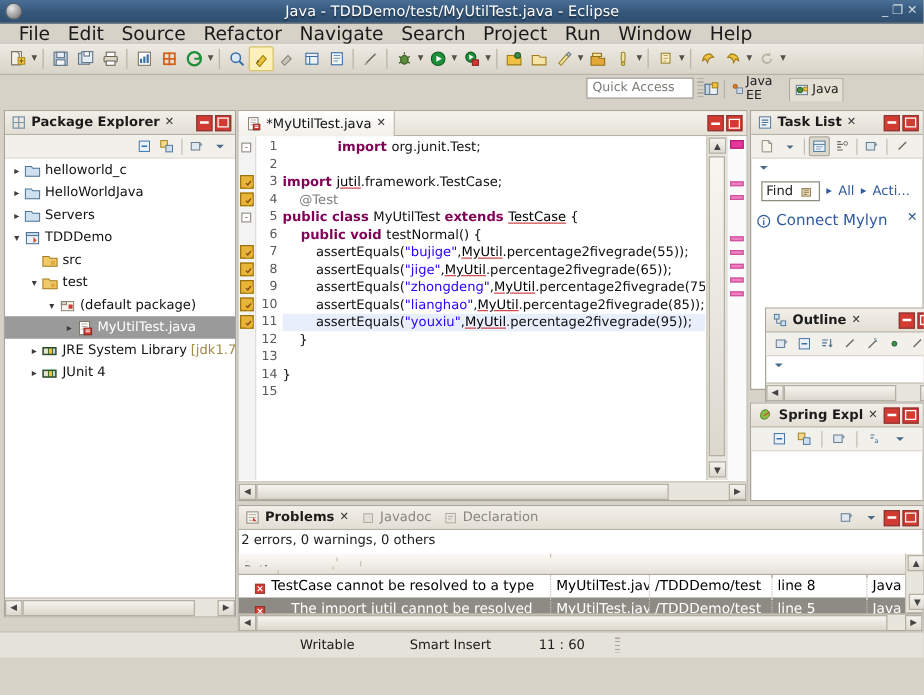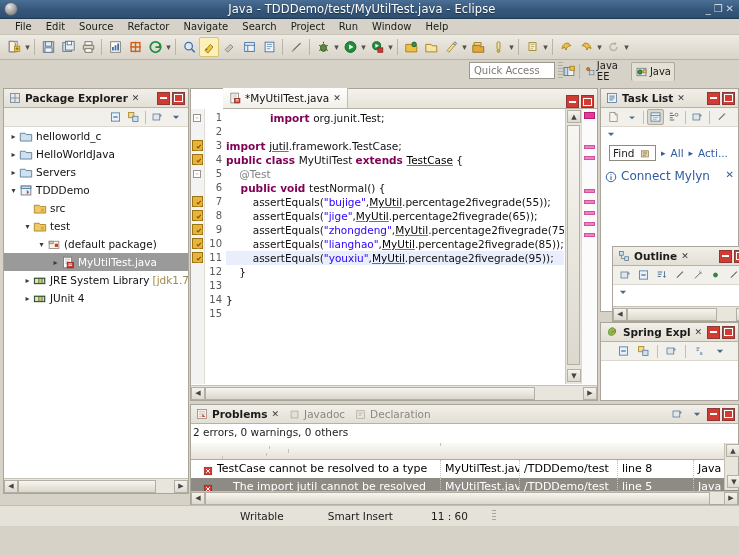--- a/index.html
+++ b/index.html
@@ -33,21 +33,21 @@
   .tb-btns { display:flex; align-items:center; gap:3px; margin-right:5px; color:#cfd9e2; font-size:10px; }
   .tb-btns span { line-height:1; cursor:pointer; }
 
   
   .menubar {
     position:absolute; left:0; top:19px; width:739px; height:16px;
     background:#d6d2c8; display:flex; align-items:center; padding-left:8px;
     border-bottom:1px solid #c9c4b8;
   }
   .menubar .mi {
-    font-size:10px; color:#1b1b1b; padding:0 7px; cursor:default; white-space:nowrap;
+    font-size:15px; color:#1b1b1b; padding:0 7px; cursor:default; white-space:nowrap;
   }
 
   
   .toolbar {
     position:absolute; left:0; top:35px; width:739px; height:25px;
     background: linear-gradient(to bottom,#eeebe4 0%, #e2ded4 55%, #d9d4c9 100%);
     border-bottom:1px solid #b8b3a6;
     display:flex; align-items:center; padding-left:4px; gap:0px;
   }
   .tbtn { width:20px; height:20px; position:relative; display:flex; align-items:center; justify-content:center; cursor:pointer; border-radius:2px;}
@@ -114,21 +114,21 @@
     position:absolute; left:0; right:0; bottom:0; height:15px; background:#e8e5dd;
     border-top:1px solid #c6c1b5; display:flex; align-items:center;
   }
   .hs-arrow { width:14px; height:13px; background:linear-gradient(#f5f3ee,#ddd9cf); border:1px solid #b4afa3; display:flex;align-items:center;justify-content:center; font-size:7px;color:#444; cursor:pointer;}
   .hs-thumb { height:13px; background:linear-gradient(#f7f5f0,#dbd7cd); border:1px solid #b4afa3; cursor:pointer;}
 
   
   #editor { left:190px; top:88px; width:408px; height:313px; }
   #ed-tabrow { position:absolute; left:0; top:0; right:0; height:20px;
     background: linear-gradient(to bottom,#f4f2ec 0%, #e6e2d8 100%);
-    border-bottom:1px solid #b7b2a6; display:flex; align-items:flex-end;margin-left:32px;}
+    border-bottom:1px solid #b7b2a6; display:flex; align-items:center;}
   .edtab { display:flex; align-items:center; gap:4px; height:20px; padding:0 6px;
     background: linear-gradient(to bottom,#ffffff 0%,#f1efe8 100%);
     border-right:1px solid #c2bdb1; font-size:10.5px; color:#111; cursor:pointer;}
   #ed-body { position:absolute; left:0; top:20px; right:0; bottom:0; background:#fff; }
   .lineno-col { position:absolute; left:14px; top:0; width:19px; bottom:16px; background:#fff; }
   .codearea { position:absolute; left:35px; top:0; right:33px; bottom:16px; overflow:hidden; }
   .cline { height:14px; line-height:14px; font-family:"DejaVu Sans","Liberation Sans",sans-serif; font-size:10.5px; white-space:pre; }
   .lno { height:14px; line-height:14px; font-size:10px; color:#5a5a5a; text-align:right; padding-right:2px; font-family:"DejaVu Sans","Liberation Sans",sans-serif;}
   .kw { color:#7f0055; font-weight:bold; }
   .str { color:#2a00ff; }
@@ -587,22 +587,22 @@
           <div class="lno">11</div>
           <div class="lno">12</div>
           <div class="lno">13</div>
           <div class="lno">14</div>
           <div class="lno">15</div>
         </div>
       <div class="codearea" id="codearea">
           <div class="cline" style="margin-top: 2px; padding-left: 44px;"><span class="kw">import </span><span class="plain">org.junit.Test;</span></div>
           <div class="cline"></div>
           <div class="cline"><span class="kw">import </span><span class="underl">jutil</span><span class="plain">.framework.TestCase;</span></div>
+          <div class="cline"><span class="ann">    @Test</span></div>
           <div class="cline"><span class="kw">public class </span><span class="plain">MyUtilTest </span><span class="kw">extends </span><span class="underl">TestCase</span><span class="plain"> {</span></div>
-          <div class="cline"><span class="ann">    @Test</span></div>
           <div class="cline"><span class="kw">    public void </span><span class="plain">testNormal() {</span></div>
           <div class="cline"><span class="plain">        assertEquals(</span><span class="str">"bujige"</span><span class="plain">,</span><span class="underl">MyUtil</span><span class="plain">.percentage2fivegrade(55));</span></div>
           <div class="cline"><span class="plain">        assertEquals(</span><span class="str">"jige"</span><span class="plain">,</span><span class="underl">MyUtil</span><span class="plain">.percentage2fivegrade(65));</span></div>
           <div class="cline"><span class="plain">        assertEquals(</span><span class="str">"zhongdeng"</span><span class="plain">,</span><span class="underl">MyUtil</span><span class="plain">.percentage2fivegrade(75));</span></div>
           <div class="cline"><span class="plain">        assertEquals(</span><span class="str">"lianghao"</span><span class="plain">,</span><span class="underl">MyUtil</span><span class="plain">.percentage2fivegrade(85));</span></div>
           <div class="cline hlrow"><span class="plain">        assertEquals(</span><span class="str">"youxiu"</span><span class="plain">,</span><span class="underl">MyUtil</span><span class="plain">.percentage2fivegrade(95));</span></div>
           <div class="cline"><span class="plain">    }</span></div>
           <div class="cline"></div>
           <div class="cline"><span class="plain">}</span></div>
           <div class="cline"></div>

